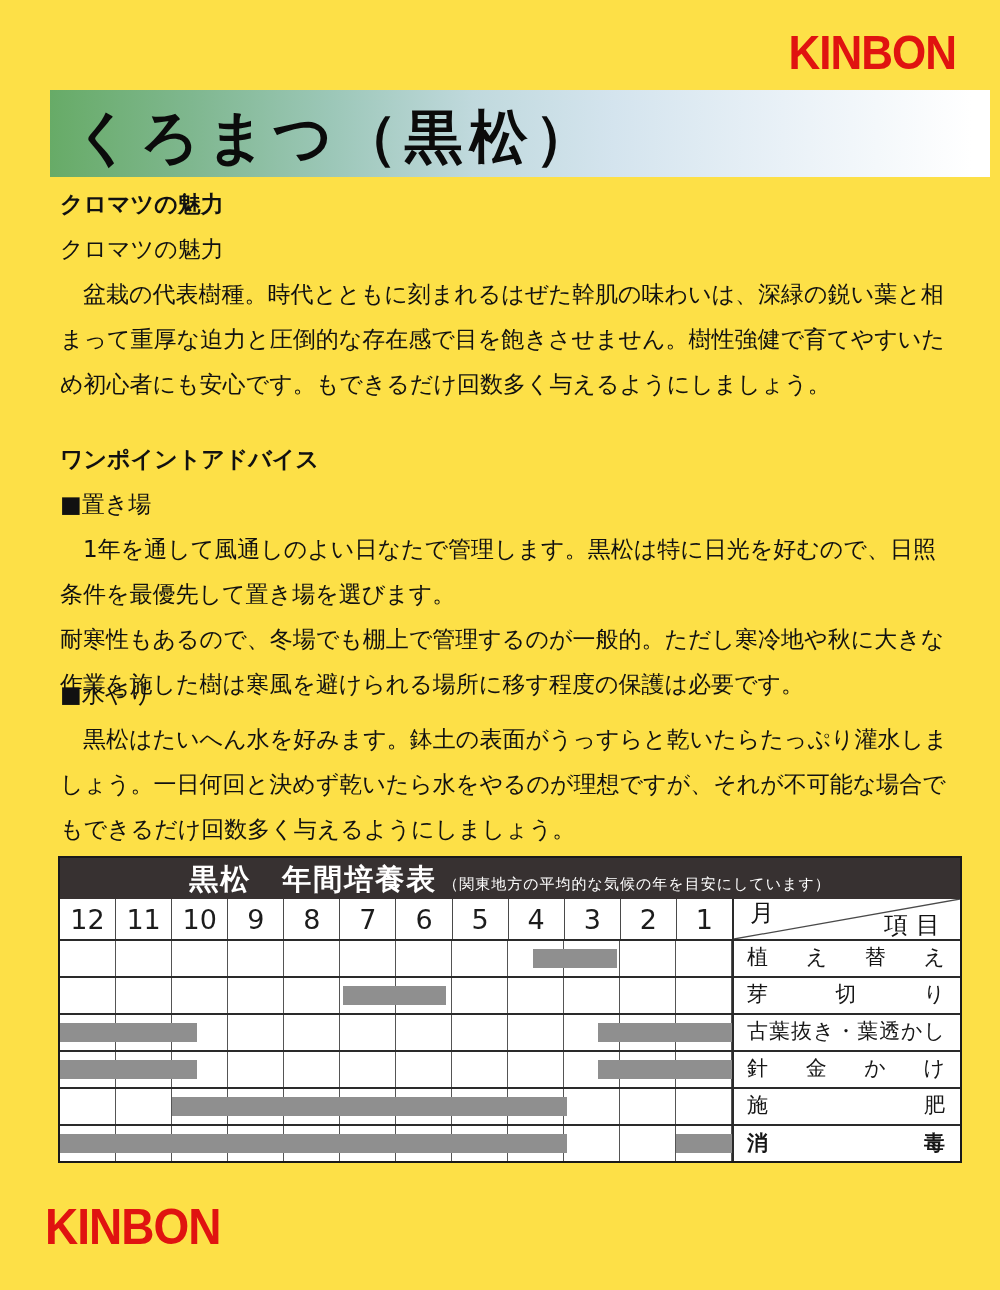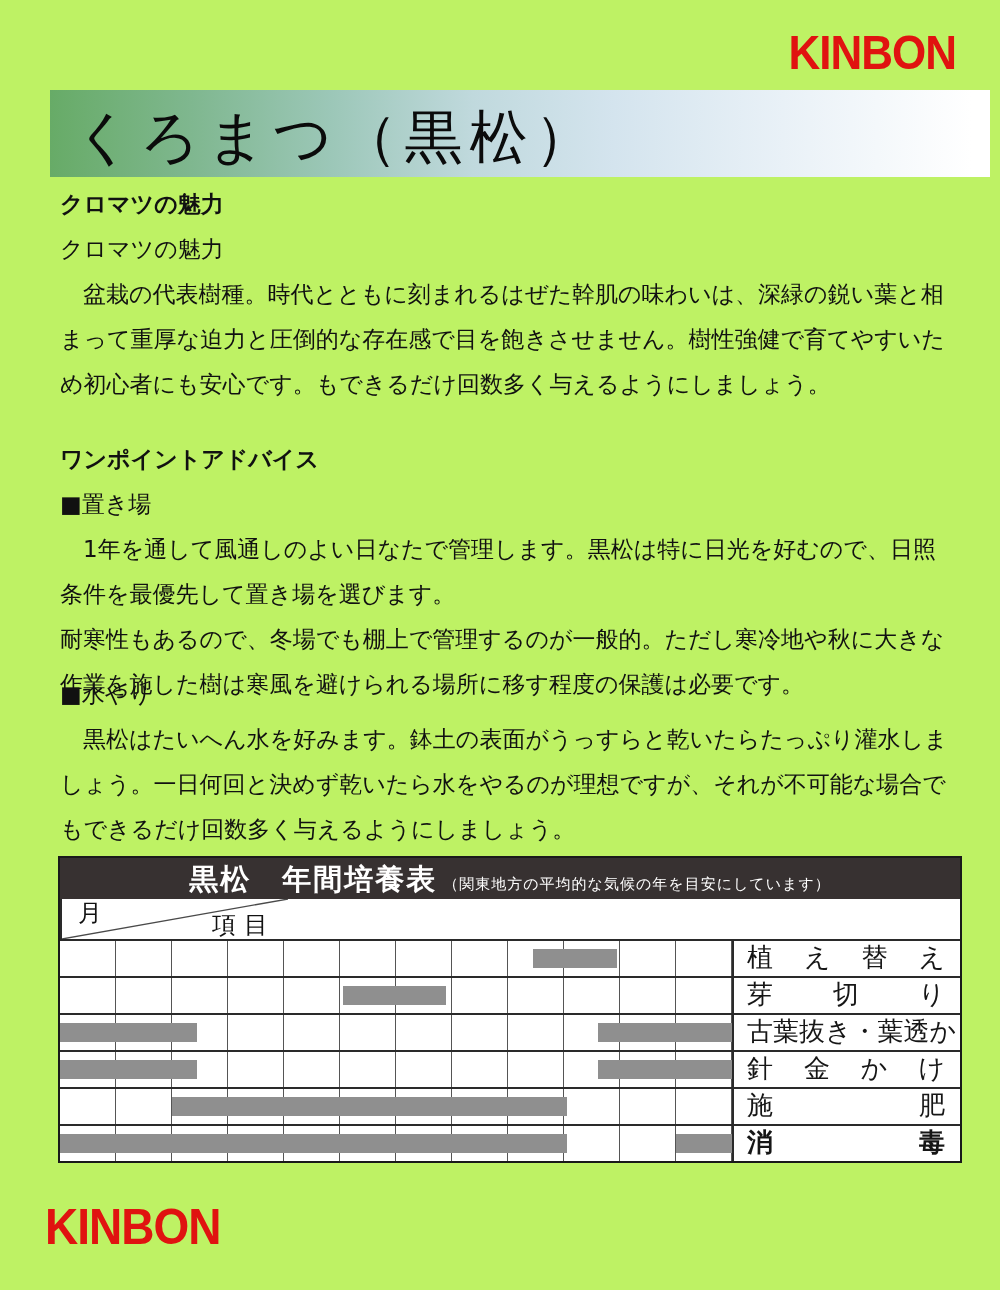--- a/index.html
+++ b/index.html
@@ -1,33 +1,33 @@
 <!DOCTYPE html>
 <html><head>
 <meta charset="utf-8">
 <style>
   html,body{margin:0;padding:0;background:#ffffff;}
   .page{
-    position:relative;width:1000px;height:1290px;background:#bef264;overflow:hidden;
+    position:relative;width:1000px;height:1290px;background:#fde047;overflow:hidden;
     font-family:"DejaVu Sans",sans-serif;color:#111111;
   }
   
   .logo{
     position:absolute;color:#e01310;font-family:"Liberation Sans",sans-serif;
     font-weight:bold;letter-spacing:-1px;transform:scaleY(1.08);transform-origin:top left;
   }
   .logo-top{top:26px;right:44px;font-size:44px;transform-origin:top right;}
   .logo-bottom{top:1198px;left:45px;font-size:46px;}
   
   .banner{
     position:absolute;left:50px;top:90px;width:940px;height:87px;
     background:linear-gradient(90deg,#67ab67 0%,#7fb78f 15%,#9cc7b8 30%,#c0d9dd 45%,#d4e4ee 60%,#e9f1f7 78%,#ffffff 98%);
   }
   .banner h1{
-    margin:0;padding:9px 0 0 24px;font-family:"DejaVu Serif",serif;font-weight:normal;
+    margin:0;padding:9px 0 0 24px;font-family:"DejaVu Serif",serif;font-weight:bold;
     font-size:58px;letter-spacing:7px;color:#0b0b0b;white-space:nowrap;
   }
   
   .section{position:absolute;left:60px;width:888px;font-size:23px;line-height:45px;}
   .sec-intro{top:182px;}
   .sec-advice{top:437px;}
   .sec-water{top:672px;}
   .section h2{margin:0;font-size:23px;font-weight:bold;line-height:45px;}
   .subhead{font-weight:normal;line-height:45px;}
   .body-text{margin:0;white-space:pre-line;text-align:justify;}
@@ -57,21 +57,21 @@
   .corner .c-month{position:absolute;top:1px;left:16px;font-size:24px;line-height:26px;}
   .corner .c-item{position:absolute;bottom:1px;right:12px;font-size:24px;line-height:26px;letter-spacing:8px;}
   .grow{display:flex;height:35px;border-bottom:2px solid #2a2a2a;}
   .grow:last-child{border-bottom:none;font-weight:bold;}
   .row-grid{width:672px;position:relative;display:flex;}
   .grid-cell{flex:1;border-right:1px solid #555555;}
   .grid-cell:last-child{border-right:none;}
   .bar{position:absolute;top:8px;height:19px;}
   .row-label{
     width:198px;border-left:2px solid #2a2a2a;padding:0 13px;font-family:"DejaVu Serif",serif;
-    font-size:26px;line-height:33px;color:#161616;text-align:justify;text-align-last:justify;
+    font-size:21px;line-height:33px;color:#161616;text-align:justify;text-align-last:justify;
     overflow:hidden;white-space:nowrap;
   }
 </style>
 </head>
 <body>
 
 <div class="page">
 
   <div class="logo logo-top">KINBON</div>
 
@@ -102,20 +102,34 @@
 しょう。一日何回と決めず乾いたら水をやるのが理想ですが、それが不可能な場合で
 もできるだけ回数多く与えるようにしましょう。</p>
   </div>
 
   <div class="ctable">
     <div class="band">
       <span class="band-title">黒松　年間培養表</span>
       <span class="band-sub">（関東地方の平均的な気候の年を目安にしています）</span>
     </div>
     <div class="month-row">
+      <div class="months" id="months">
+          <div class="month-cell">12</div>
+          <div class="month-cell">11</div>
+          <div class="month-cell">10</div>
+          <div class="month-cell">9</div>
+          <div class="month-cell">8</div>
+          <div class="month-cell">7</div>
+          <div class="month-cell">6</div>
+          <div class="month-cell">5</div>
+          <div class="month-cell">4</div>
+          <div class="month-cell">3</div>
+          <div class="month-cell">2</div>
+          <div class="month-cell">1</div>
+        </div>
       <div class="corner">
         <svg viewBox="0 0 226 40" preserveAspectRatio="none">
           <line x1="0" y1="40" x2="226" y2="0" stroke="#4a4a4a" stroke-width="1.3"></line>
         </svg>
         <span class="c-month">月</span>
         <span class="c-item">項目</span>
       </div>
     </div>
     <div id="rows">
         <div class="grow">

